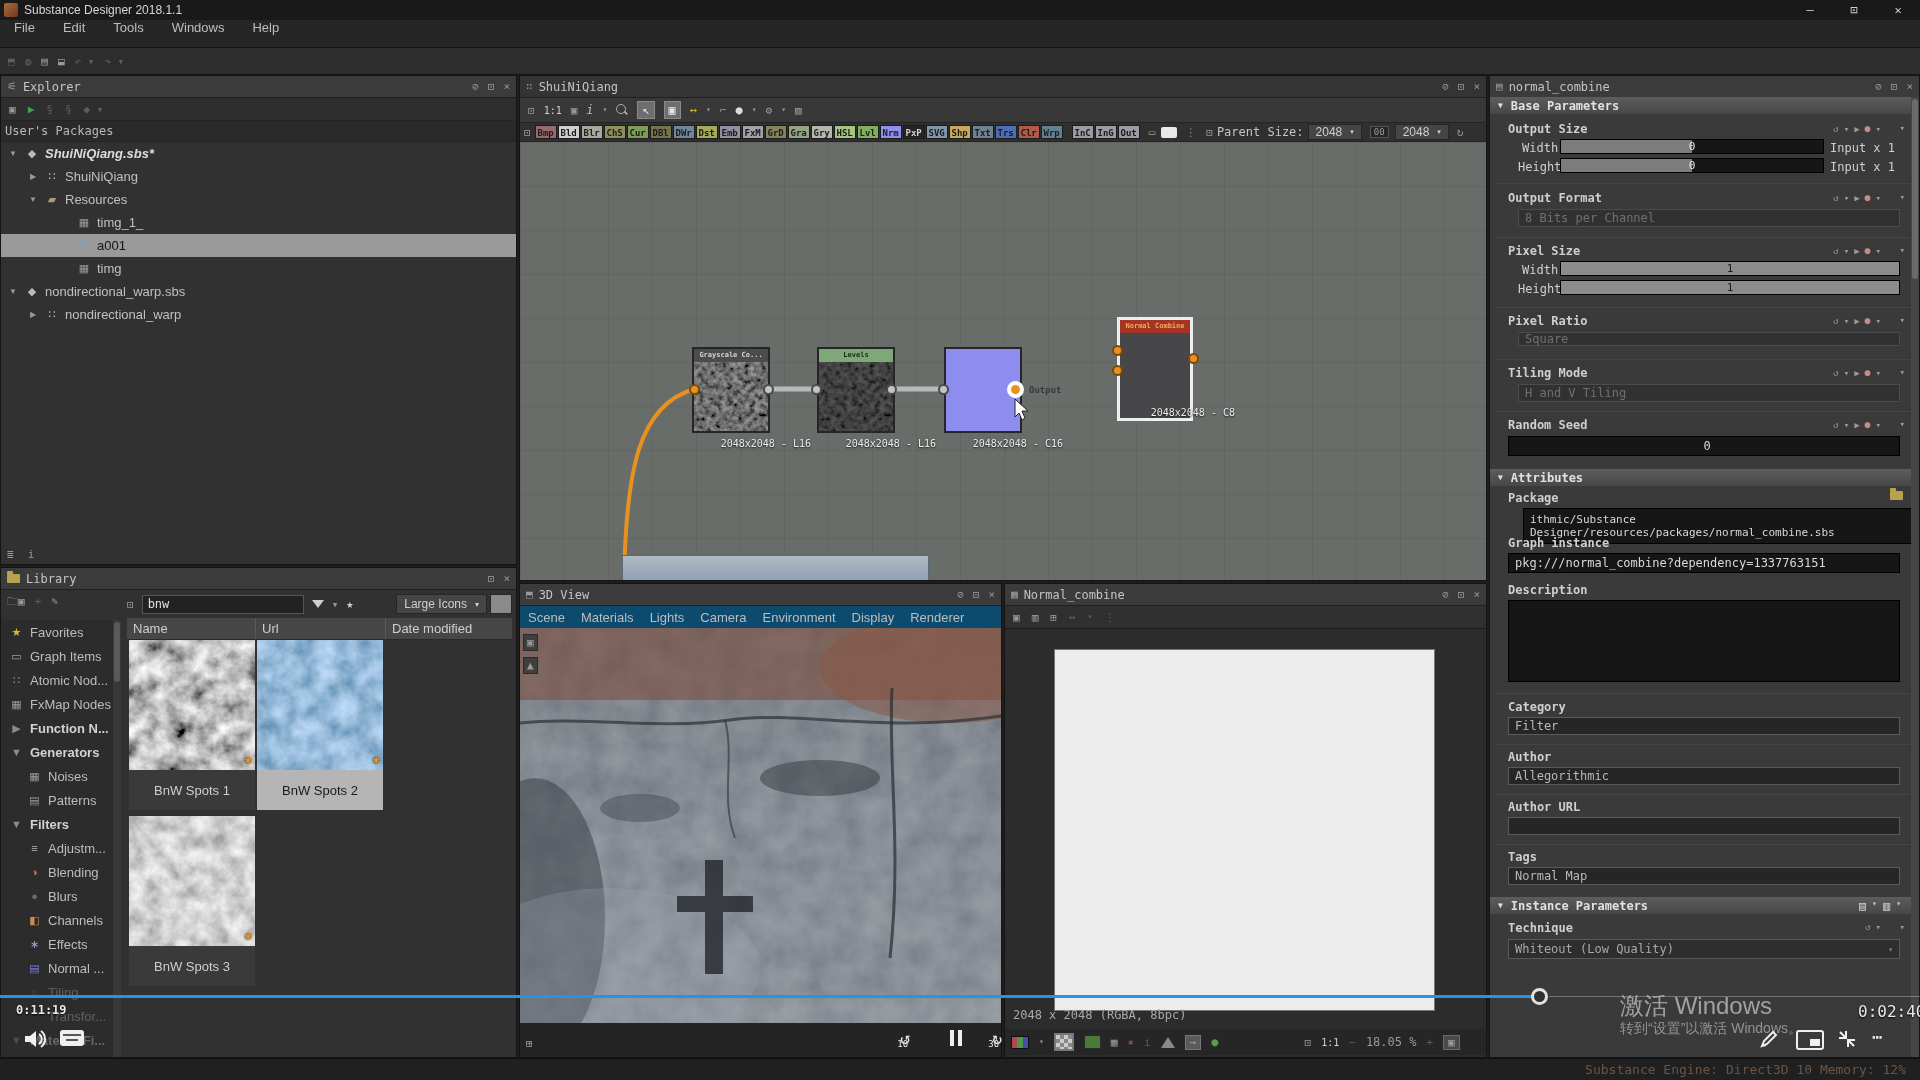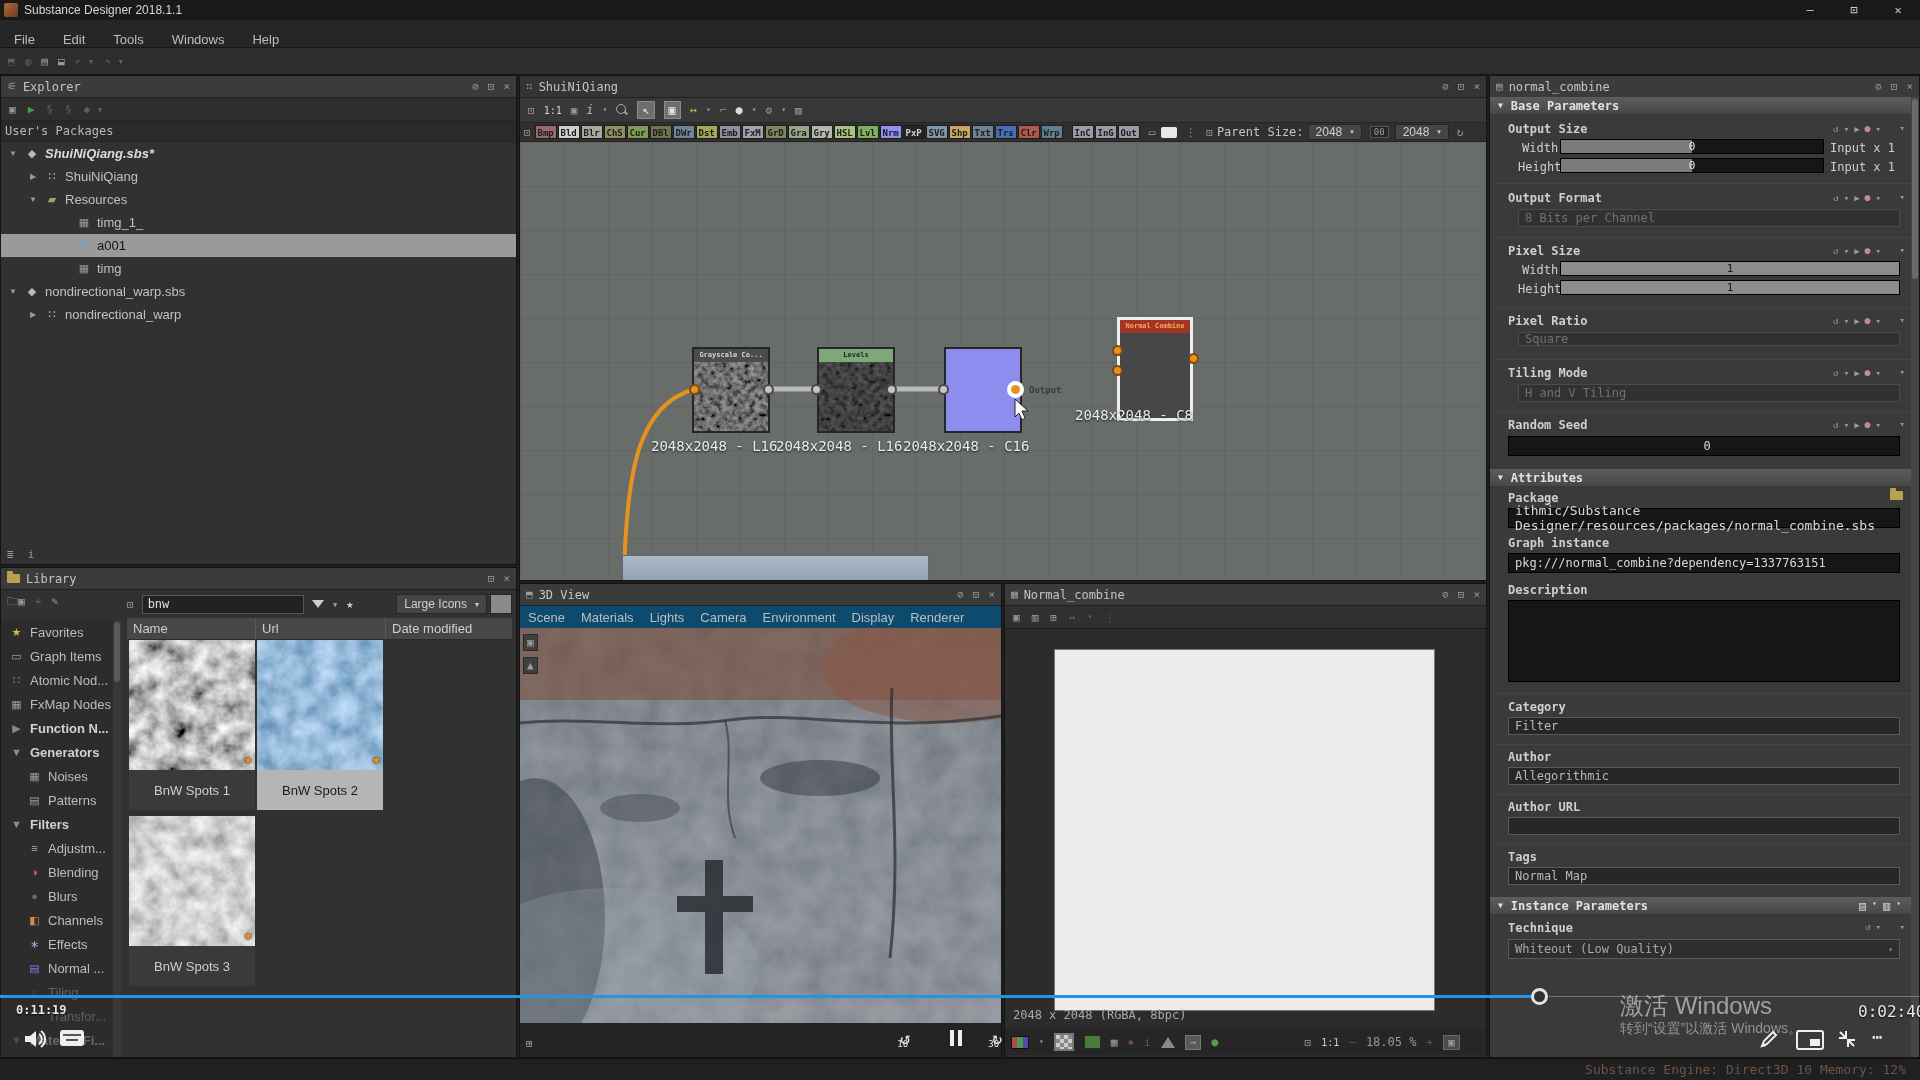--- a/index.html
+++ b/index.html
@@ -7,21 +7,21 @@
        font-family:"DejaVu Sans Mono",monospace;font-size:12px;color:#c8c8c8;cursor:default}
   .abs{position:absolute}
   .flex{display:flex;align-items:center}
   .ib{color:#9a9a9a;font-size:11px;line-height:1}
   .dim{opacity:.45}
   
   #titlebar{left:0;top:0;width:1920px;height:20px;background:#191919;display:flex;align-items:center;gap:6px;padding-left:4px;box-sizing:border-box}
   #titlebar .t{color:#d6d6d6;font-family:"Liberation Sans",sans-serif;font-size:12px}
   .winbtn{width:44px;height:20px;display:flex;align-items:center;justify-content:center;color:#cfcfcf;font-size:12px}
   #appicon{width:14px;height:14px;background:linear-gradient(135deg,#b06a3a,#6a3a20);border-radius:2px}
-  #menubar{left:0;top:20px;width:1920px;height:27px;background:#262626;display:flex;align-items:flex-end;border-bottom:1px solid #161616}
+  #menubar{left:0;top:20px;width:1920px;height:27px;background:#262626;display:flex;align-items:flex-start;border-bottom:1px solid #161616}
   .mi{padding:0 14px;color:#bdbdbd;font-family:"Liberation Sans",sans-serif;font-size:13px}
   #maintb{left:0;top:48px;width:1920px;height:26px;background:#2d2d2d;display:flex;align-items:center;gap:10px;padding-left:8px;border-bottom:1px solid #161616}
   
   .panel{position:absolute;background:#313131;border:1px solid #141414;box-sizing:border-box}
   .phead{height:21px;background:#3b3b3b;display:flex;align-items:center;gap:6px;padding:0 6px;color:#c4c4c4;border-bottom:1px solid #202020}
   .pbtns{margin-left:auto;display:flex;gap:9px;color:#9a9a9a;font-size:11px}
   
   .trow{display:flex;align-items:center;height:23px;gap:5px;padding-left:6px;color:#c0c0c0;font-family:"Liberation Sans",sans-serif;font-size:13px}
   .trow .arrow{width:12px;font-size:8px;color:#9a9a9a;text-align:center}
   .trow.d1{padding-left:26px}.trow.d2{padding-left:58px}
@@ -47,21 +47,21 @@
   .llabel{width:126px;height:40px;display:flex;align-items:center;justify-content:center;color:#cfcfcf;font-family:"Liberation Sans",sans-serif;font-size:13px;background:#3a3a3a}
   .llabel.sel{background:#b5b5b5;color:#1a1a1a}
   .searchbox{background:#222;border:1px solid #555;color:#e0e0e0;height:17px;display:flex;align-items:center;padding:0 5px;font-size:12px}
   .ddown{background:#454545;border:1px solid #262626;color:#cfcfcf;height:18px;display:flex;align-items:center;gap:8px;padding:0 7px;font-family:"Liberation Sans",sans-serif;font-size:12px}
   
   #graphcanvas{background:#696d69;background-image:linear-gradient(rgba(0,0,0,.07) 1px,transparent 1px),linear-gradient(90deg,rgba(0,0,0,.07) 1px,transparent 1px);background-size:44px 44px}
   .tag{display:inline-block;width:22px;height:14px;margin-right:1px;font-size:9px;font-weight:bold;color:#1b1b1b;text-align:center;line-height:14px;border:1px solid #1c1c1c;box-sizing:border-box}
   .tag.gapL{margin-left:8px}
   .node{position:absolute;box-sizing:border-box}
   .nhead{height:13px;font-size:7px;font-weight:bold;text-align:center;line-height:13px;overflow:hidden;white-space:nowrap}
-  .ncap{position:absolute;width:160px;text-align:left;font-size:14px;color:#ececec;text-shadow:0 1px 2px rgba(0,0,0,.8)}
+  .ncap{position:absolute;width:160px;text-align:right;font-size:10px;color:#ececec;text-shadow:0 1px 2px rgba(0,0,0,.8)}
   .port{position:absolute;width:11px;height:11px;border-radius:50%;box-sizing:border-box}
   .port.gray{background:#c4c4c4;border:2px solid #4a4a4a}
   .port.orange{background:#e8921e;border:2px solid #7a4a10}
   
   .secbar{position:absolute;left:0;width:100%;height:17px;background:linear-gradient(#5d5d5d,#474747);display:flex;align-items:center;gap:8px;padding-left:8px;box-sizing:border-box;font-weight:bold;color:#e2e2e2;font-size:12px}
   .plabel{position:absolute;font-weight:bold;color:#cfcfcf;font-size:12px}
   .reseticons{position:absolute;display:flex;gap:5px;color:#9a9a9a;font-size:9px;align-items:center}
   .reseticons .red{color:#c98a8a;font-size:10px}
   .slider{position:absolute;height:15px;background:#161616;border:1px solid #000;box-sizing:border-box;color:#e6e6e6;font-size:11px;text-align:center;line-height:13px}
   .slider .fill{position:absolute;left:0;top:0;bottom:0;background:#7c7c7c}
@@ -678,21 +678,21 @@
           <span>▾</span>
         </div>
       <div class="pfield darkf" style="left:18px;top:339px;width:392px;height:20px;justify-content:center">0</div>
 
       <div class="secbar" style="top:372px">
         <span style="font-size:8px">▼</span>
           <span>Attributes</span>
       </div>
       <div class="plabel" style="left:18px;top:394px">Package</div>
       <div class="minifolder" style="position:absolute;right:8px;top:394px"></div>
-      <div class="pfield darkf" style="left:18px;top:411px;width:392px;height:20px;font-size:13px">ithmic/Substance Designer/resources/packages/normal_combine.sbs</div>
+      <div class="pfield darkf" style="left:33px;top:411px;width:392px;height:36px;font-size:11px">ithmic/Substance Designer/resources/packages/normal_combine.sbs</div>
       <div class="plabel" style="left:18px;top:439px">Graph instance</div>
       <div class="pfield darkf" style="left:18px;top:456px;width:392px;height:20px">pkg:///normal_combine?dependency=1337763151</div>
       <div class="plabel" style="left:18px;top:486px">Description</div>
       <div class="pfield darkf" style="left:18px;top:503px;width:392px;height:82px;align-items:flex-start"></div>
       <div class="pdiv" style="top:596px"></div>
       <div class="plabel" style="left:18px;top:603px">Category</div>
       <div class="pfield" style="left:18px;top:620px;width:392px;height:18px;background:#262626;color:#b8b8b8">Filter</div>
       <div class="pdiv" style="top:647px"></div>
       <div class="plabel" style="left:18px;top:653px">Author</div>
       <div class="pfield" style="left:18px;top:670px;width:392px;height:18px;background:#262626;color:#b8b8b8">Allegorithmic</div>

